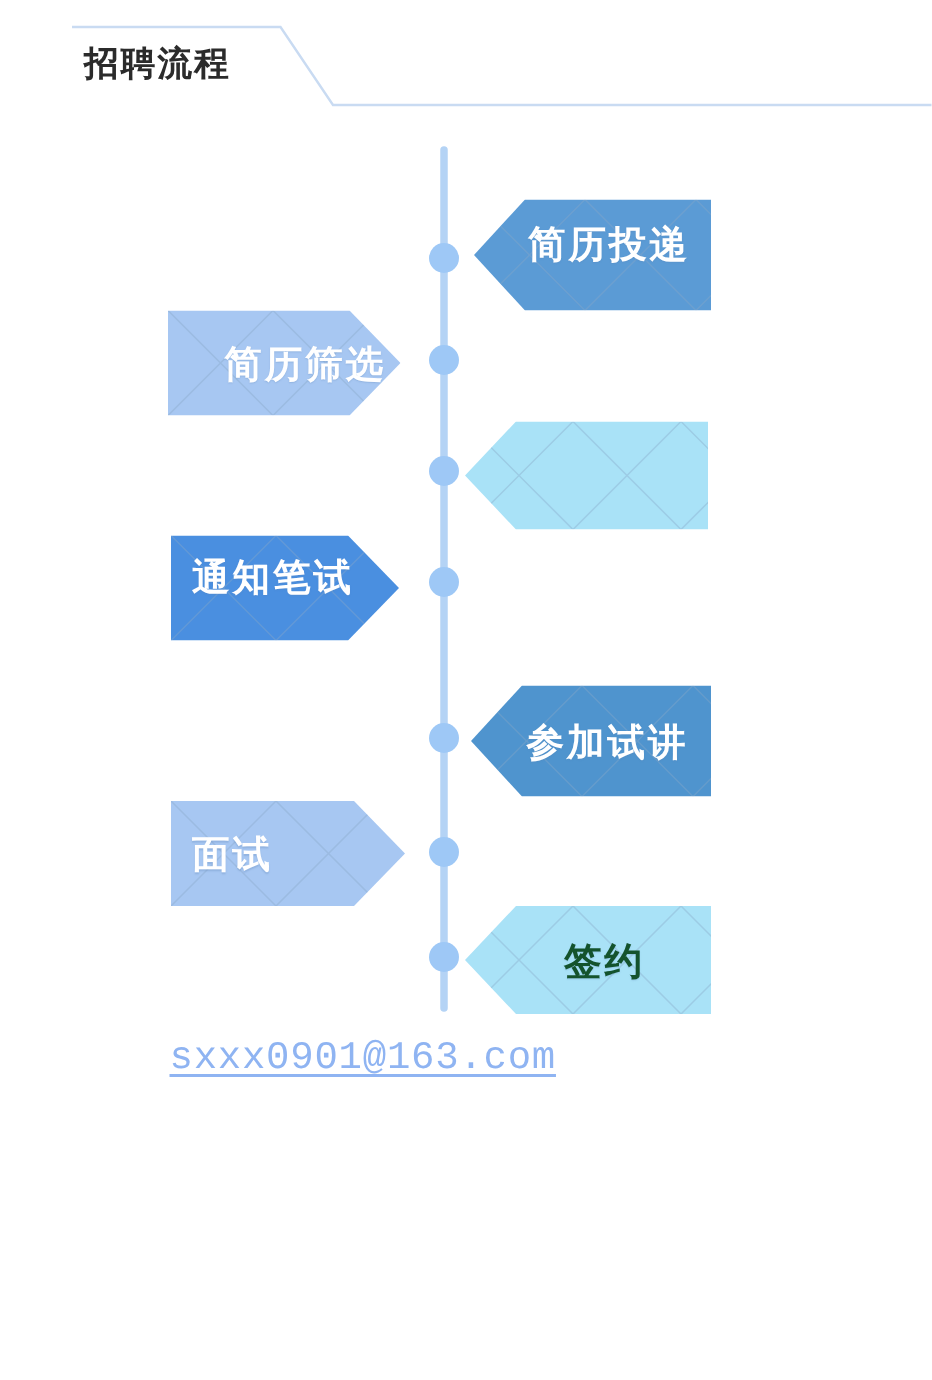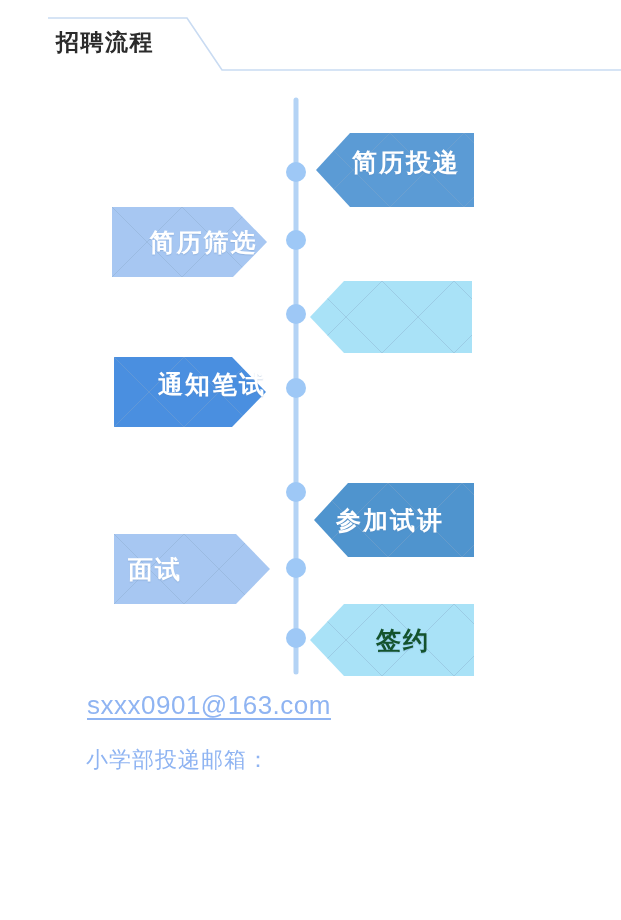--- a/index.html
+++ b/index.html
@@ -47,27 +47,27 @@
   #contacts{position:absolute;left:0;top:690px;width:621px;}
   .contact-group{margin-bottom:24px;}
   .contact-label{
     font-size:22px;color:#8fb4f2;letter-spacing:1px;
     margin-left:86px;margin-bottom:13px;
     font-family:"DejaVu Sans","Liberation Sans",sans-serif;
     white-space:nowrap;
   }
   .contact-email{
     font-size:26px;color:#8fb4f2;
-    margin-left:87px;
+    margin-left:113px;
     text-decoration:underline;
     text-underline-offset:4px;
     letter-spacing:.5px;
     display:inline-block;
     white-space:nowrap;
-    font-family:Liberation Sans, sans-serif;
+    font-family:Liberation Mono, monospace;
   }
 </style>
 </head>
 <body>
 
 <div id="header">
   <svg id="header-rule" width="621" height="92" viewBox="0 0 621 92">
     <polyline id="hdr-line" points="36,18 175,18 210,70 621,70" fill="none" stroke="#c9dbf2" stroke-width="1.6"></polyline>
   </svg>
   <div id="header-title">招聘流程</div>
@@ -166,21 +166,21 @@
             <line x1="144" y1="72" x2="216" y2="0"></line>
             <line x1="216" y1="0" x2="288" y2="72"></line>
             <line x1="216" y1="72" x2="288" y2="0"></line>
             <line x1="288" y1="0" x2="360" y2="72"></line>
             <line x1="288" y1="72" x2="360" y2="0"></line>
             <line x1="360" y1="0" x2="432" y2="72"></line>
             <line x1="360" y1="72" x2="432" y2="0"></line>
      </g>
         </svg>
       </div>
-      <div class="banner" style="left: 114px; top: 357px; width: 152px; height: 55px; justify-content: flex-end;">
+      <div class="banner" style="left: 114px; top: 357px; width: 152px; height: 55px; justify-content: flex-start;">
         <svg class="banner-svg" width="152" height="70" viewBox="0 0 152 70">
           <defs>
        <clipPath id="clip3">
               <path d="M 0 0 L 118 0 L 152 35 L 118 70 L 0 70 Z"></path>
             </clipPath>
      </defs>
      <path d="M 0 0 L 118 0 L 152 35 L 118 70 L 0 70 Z" fill="#4a8fe0"></path>
      <g clip-path="url(#clip3)" stroke="#8aa8c8" stroke-width="1" opacity="0.38" fill="none">
        <line x1="-140" y1="0" x2="-70" y2="70"></line>
             <line x1="-140" y1="70" x2="-70" y2="0"></line>
@@ -195,21 +195,21 @@
             <line x1="210" y1="0" x2="280" y2="70"></line>
             <line x1="210" y1="70" x2="280" y2="0"></line>
             <line x1="280" y1="0" x2="350" y2="70"></line>
             <line x1="280" y1="70" x2="350" y2="0"></line>
             <line x1="350" y1="0" x2="420" y2="70"></line>
             <line x1="350" y1="70" x2="420" y2="0"></line>
      </g>
         </svg>
         <span class="banner-label" style="color: rgb(255, 255, 255); margin-left: 14px;">通知笔试</span>
       </div>
-      <div class="banner" style="left: 314px; top: 483px; width: 160px; height: 74px; justify-content: flex-start;">
+      <div class="banner" style="left: 314px; top: 457px; width: 160px; height: 74px; justify-content: center;">
         <svg class="banner-svg" width="160" height="74" viewBox="0 0 160 74">
           <defs>
        <clipPath id="clip4">
               <path d="M 34 0 L 160 0 L 160 74 L 34 74 L 0 37 Z"></path>
             </clipPath>
      </defs>
      <path d="M 34 0 L 160 0 L 160 74 L 34 74 L 0 37 Z" fill="#4f94ce"></path>
      <g clip-path="url(#clip4)" stroke="#8aa8c8" stroke-width="1" opacity="0.38" fill="none">
        <line x1="-148" y1="0" x2="-74" y2="74"></line>
             <line x1="-148" y1="74" x2="-74" y2="0"></line>
@@ -290,15 +290,14 @@
         <span class="banner-label" style="color: #14532d; margin-left: 22px;">签约</span>
       </div>
     </div>
 </div>
 
 <div id="contacts">
     <div class="contact-group">
       <div><a class="contact-email" href="#">sxxx0901@163.com</a></div>
     </div>
     <div class="contact-group">
-      <div class="contact-label">小学部投递邮箱：</div>
     </div>
   </div>
 
 </body></html>

